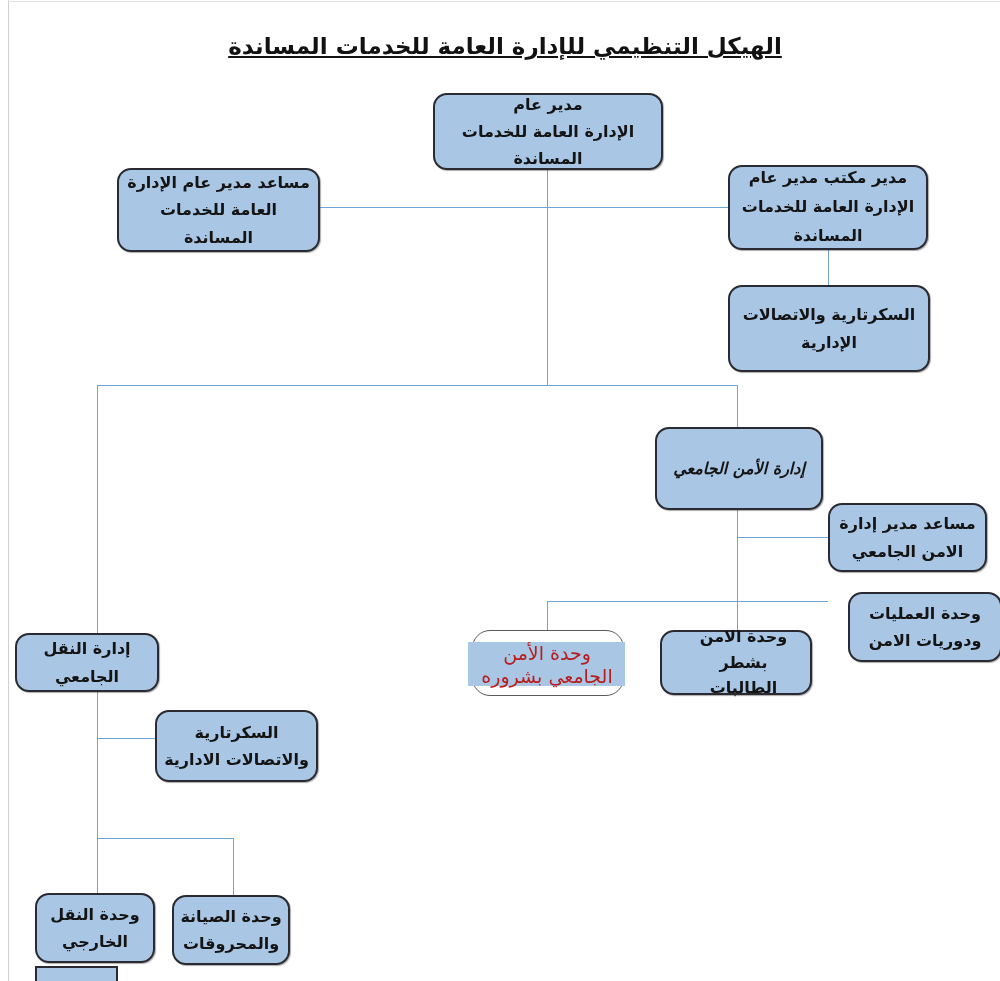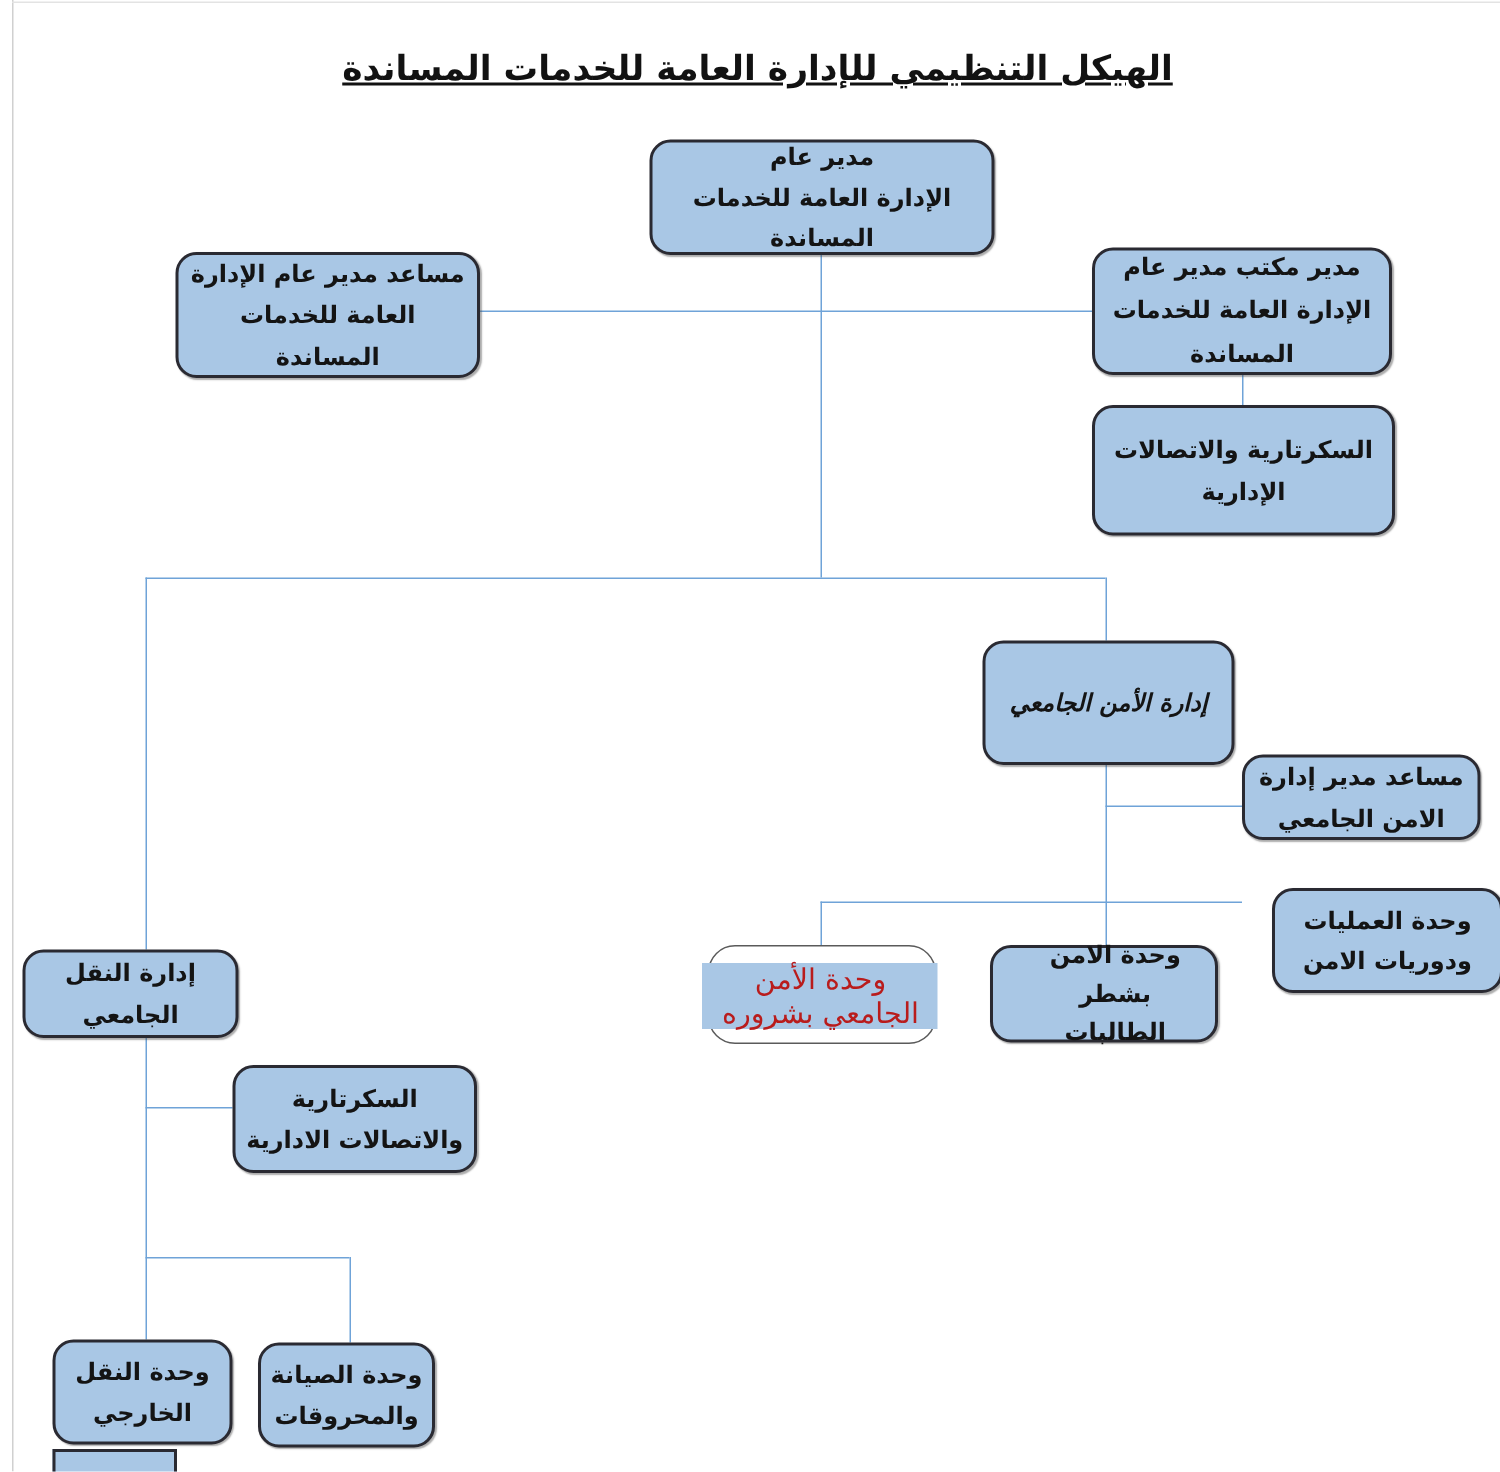--- a/index.html
+++ b/index.html
@@ -22,23 +22,23 @@
     background:#a9c7e5;border:2px solid #2a2a32;border-radius:14px;
     display:flex;align-items:center;justify-content:center;text-align:center;
     direction:rtl;white-space:pre-line;
     font-size:16px;font-weight:bold;color:#141414;line-height:1.7;
     padding:3px 6px;box-shadow:1px 1px 1px rgba(70,70,70,.45);
   }
 
   #node-general-manager{left:433px;top:93px;width:230px;height:77px;}
   #node-assistant-general-manager{left:97px;top:168px;width:203px;height:84px;margin-left:20px;}
   #node-office-manager{left:728px;top:165px;width:200px;height:85px;line-height:1.8;}
-  #node-secretariat-admin-comms{left:728px;top:270px;width:202px;height:87px;}
+  #node-secretariat-admin-comms{left:728px;top:285px;width:202px;height:87px;}
   #node-university-security-dept{left:655px;top:427px;width:168px;height:83px;font-style:italic;}
-  #node-assistant-security-manager{left:828px;top:503px;width:159px;height:57px;}
+  #node-assistant-security-manager{left:828px;top:503px;width:159px;height:69px;}
   #node-operations-patrols-unit{left:828px;top:592px;width:154px;height:70px;margin-left:20px;}
   #node-female-section-security-unit{left:660px;top:630px;width:152px;height:65px;line-height:1.6;padding-left:21px;}
   #node-university-transport-dept{left:15px;top:633px;width:144px;height:59px;}
   #node-transport-secretariat{left:155px;top:710px;width:163px;height:72px;}
   #node-external-transport-unit{left:35px;top:893px;width:120px;height:70px;}
   #node-maintenance-fuel-unit{left:172px;top:895px;width:118px;height:70px;}
 
   
   .sharurah-outline{
     position:absolute;left:472px;top:630px;width:152px;height:66px;

